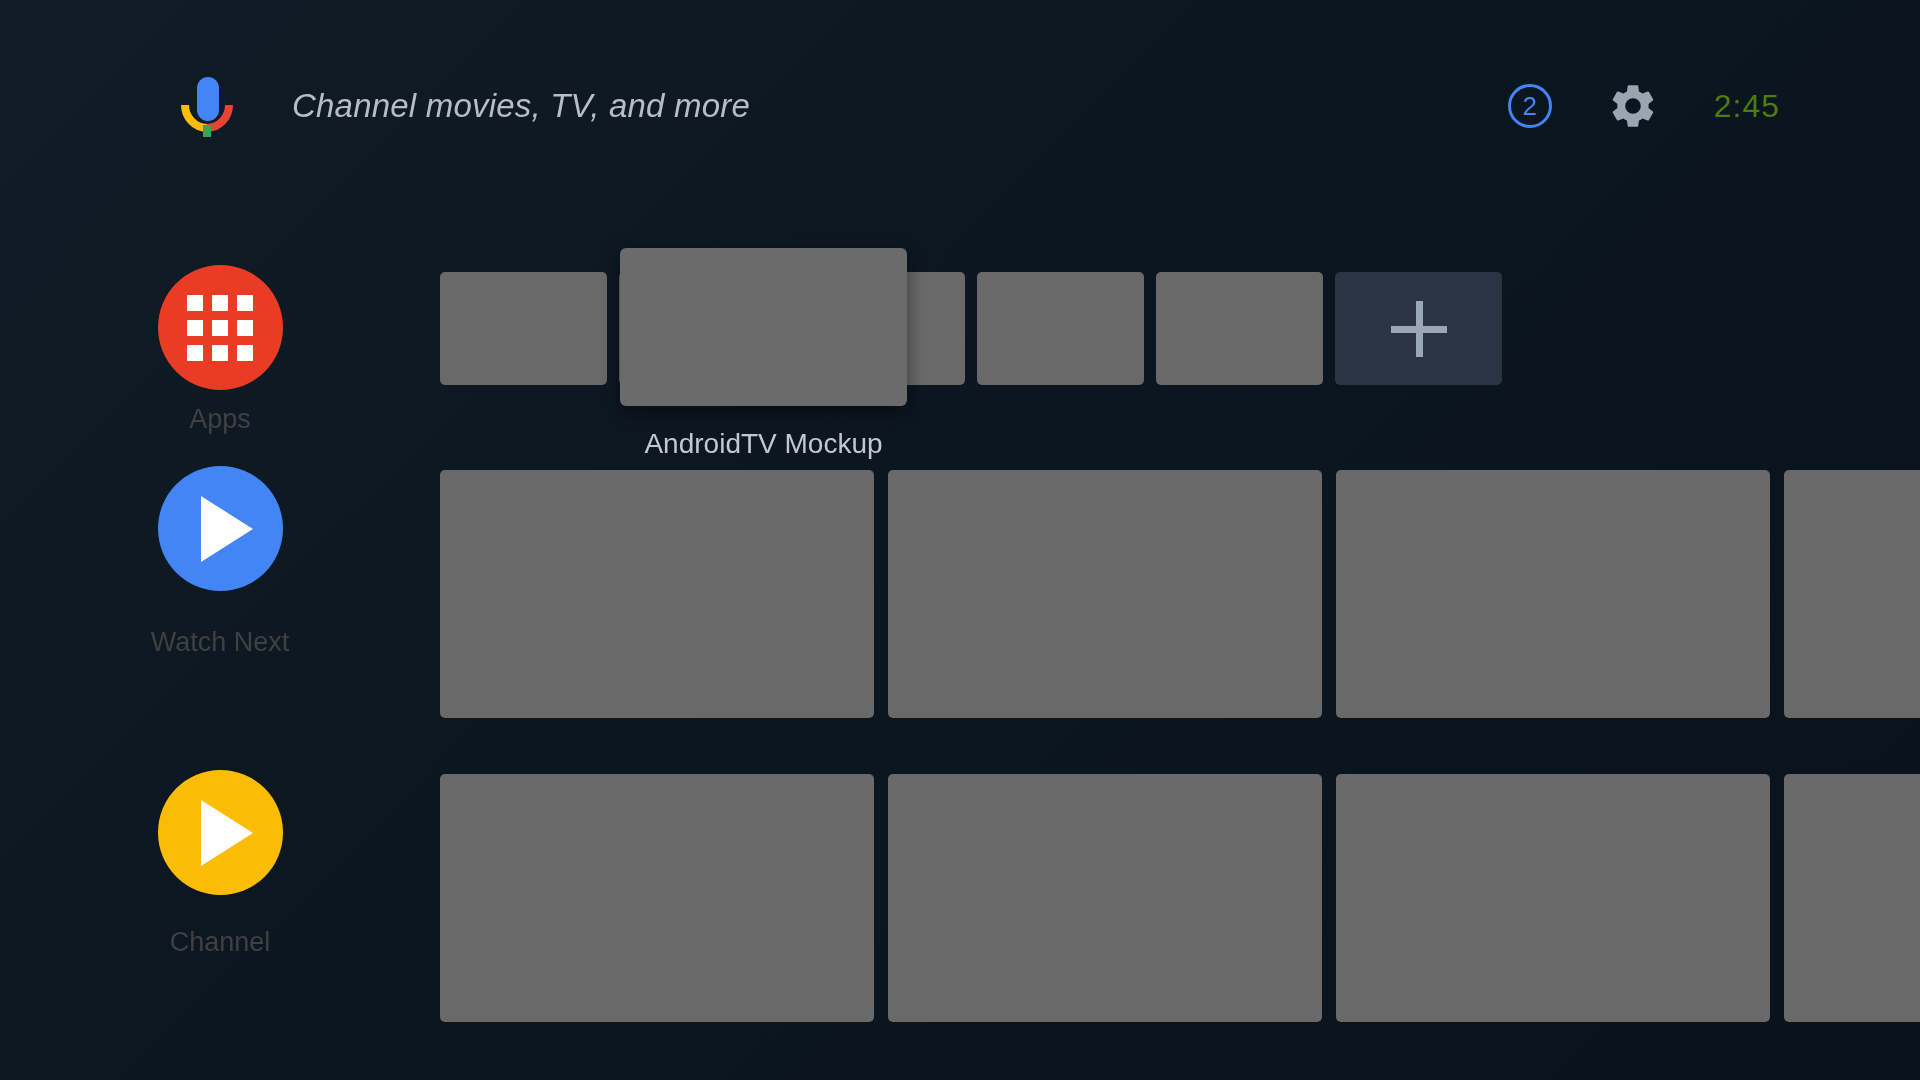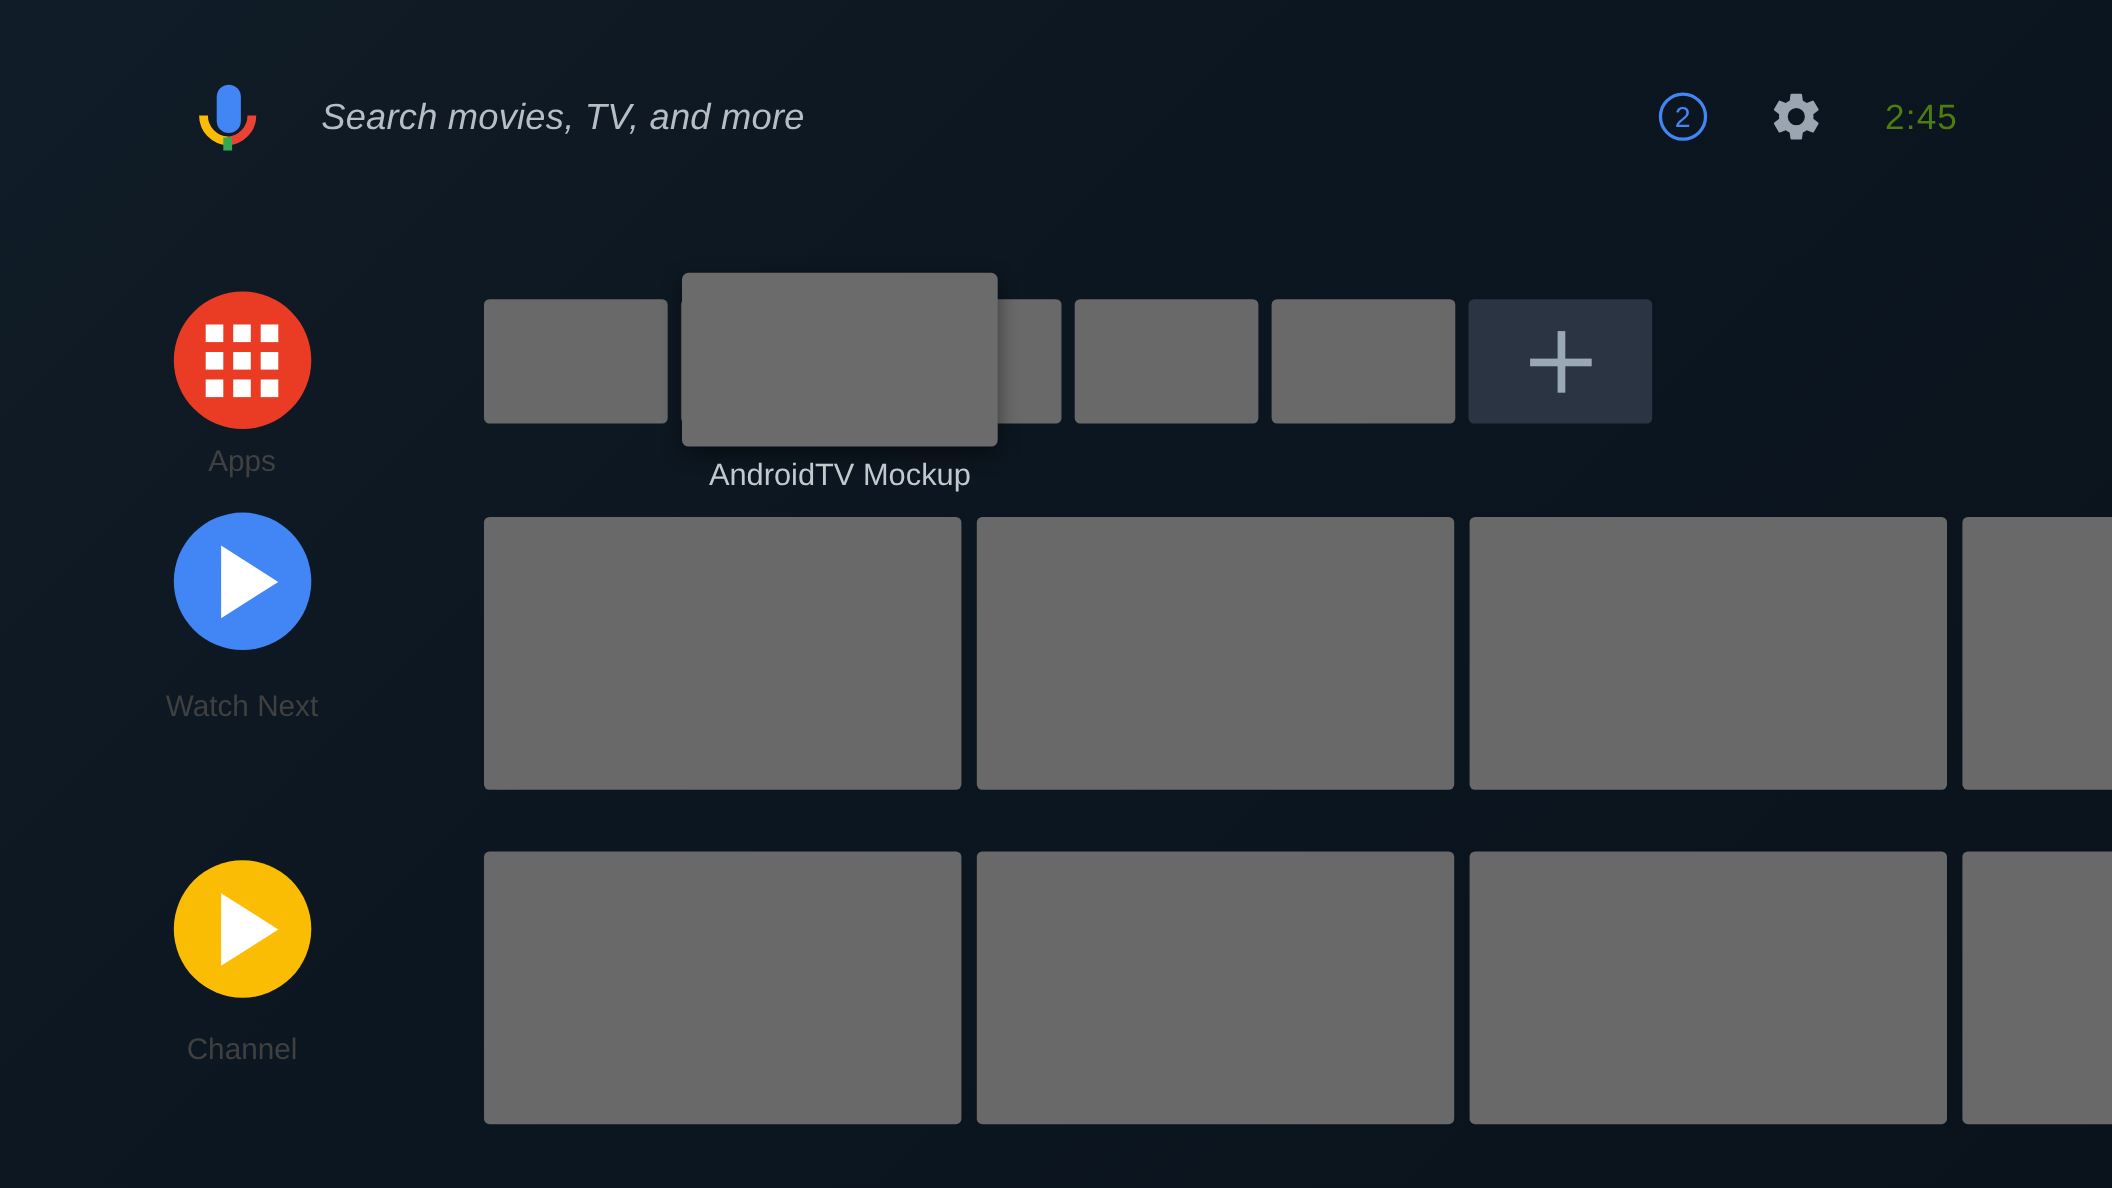--- a/index.html
+++ b/index.html
@@ -78,41 +78,41 @@
 
   .tile-content { width:434px; height:248px; }
 
   
   #focused-wrap { position:absolute; left:620px; top:248px; }
   #focused-tile {
     width:287px; height:158px; background:#6b6b6b; border-radius:6px;
     box-shadow:0 6px 18px rgba(0,0,0,.45);
   }
   #focused-label {
-    margin-top:10px; width:287px; text-align:center;
+    margin-top:22px; width:287px; text-align:center;
     font-size:28px; color:#c2c8cd; white-space:nowrap;
   }
 </style>
 </head>
 <body>
 
 <div id="screen">
 
   <div id="topbar">
 
     <div id="search-row">
       <div class="mic">
         <svg width="58" height="62" viewBox="0 0 58 62" xmlns="http://www.w3.org/2000/svg">
           <rect x="19" y="2" width="22" height="44" rx="11" fill="#4285f4"></rect>
           <path d="M7 30 A23 23 0 0 0 29 53" fill="none" stroke="#fbbc05" stroke-width="8"></path>
           <path d="M29 53 A23 23 0 0 0 51 30" fill="none" stroke="#ea4335" stroke-width="8"></path>
           <rect x="25" y="50" width="8" height="12" fill="#34a853"></rect>
         </svg>
       </div>
-      <div id="search-placeholder">Search movies, TV, and more</div>
+      <div id="search-placeholder">Channel movies, TV, and more</div>
     </div>
 
     <div id="status-row">
       <div class="notif-badge">2</div>
 
       <span>
         <svg class="gear" viewBox="0 0 24 24" xmlns="http://www.w3.org/2000/svg">
           <path fill="#9aa5b1" d="M19.14 12.94a7.07 7.07 0 0 0 .06-.94 7.07 7.07 0 0 0-.06-.94l2.03-1.58a.5.5 0 0 0 .12-.62l-1.92-3.32a.5.5 0 0 0-.6-.22l-2.39.96a7.03 7.03 0 0 0-1.62-.94l-.36-2.54a.5.5 0 0 0-.5-.42h-3.84a.5.5 0 0 0-.5.42l-.36 2.54c-.59.24-1.13.56-1.62.94l-2.39-.96a.5.5 0 0 0-.6.22L2.67 8.86a.5.5 0 0 0 .12.62l2.03 1.58c-.04.31-.06.63-.06.94 0 .31.02.63.06.94l-2.03 1.58a.5.5 0 0 0-.12.62l1.92 3.32c.12.22.38.3.6.22l2.39-.96c.49.38 1.03.7 1.62.94l.36 2.54c.04.24.25.42.5.42h3.84c.25 0 .46-.18.5-.42l.36-2.54c.59-.24 1.13-.56 1.62-.94l2.39.96c.22.08.48 0 .6-.22l1.92-3.32a.5.5 0 0 0-.12-.62l-2.03-1.58zM12 15.6A3.6 3.6 0 1 1 12 8.4a3.6 3.6 0 0 1 0 7.2z"></path>
         </svg>
       </span>
@@ -166,21 +166,21 @@
 
     <div class="strip" style="left:440px; top:4px; gap:14px;">
       <div class="tile tile-content"></div>
       <div class="tile tile-content"></div>
       <div class="tile tile-content"></div>
       <div class="tile tile-content"></div>
     </div>
   </div>
 
   <div class="row" style="top:770px;">
-    <div class="row-icon" style="top:12px;gap:32px;">
+    <div class="row-icon" style="top:0;gap:32px;">
       <div class="circle-icon" style="background:#fbbc04;">
         <span class="play-tri"></span>
       </div>
       <div class="row-label">Channel</div>
     </div>
 
     <div class="strip" style="left:440px; top:4px; gap:14px;">
       <div class="tile tile-content"></div>
       <div class="tile tile-content"></div>
       <div class="tile tile-content"></div>

